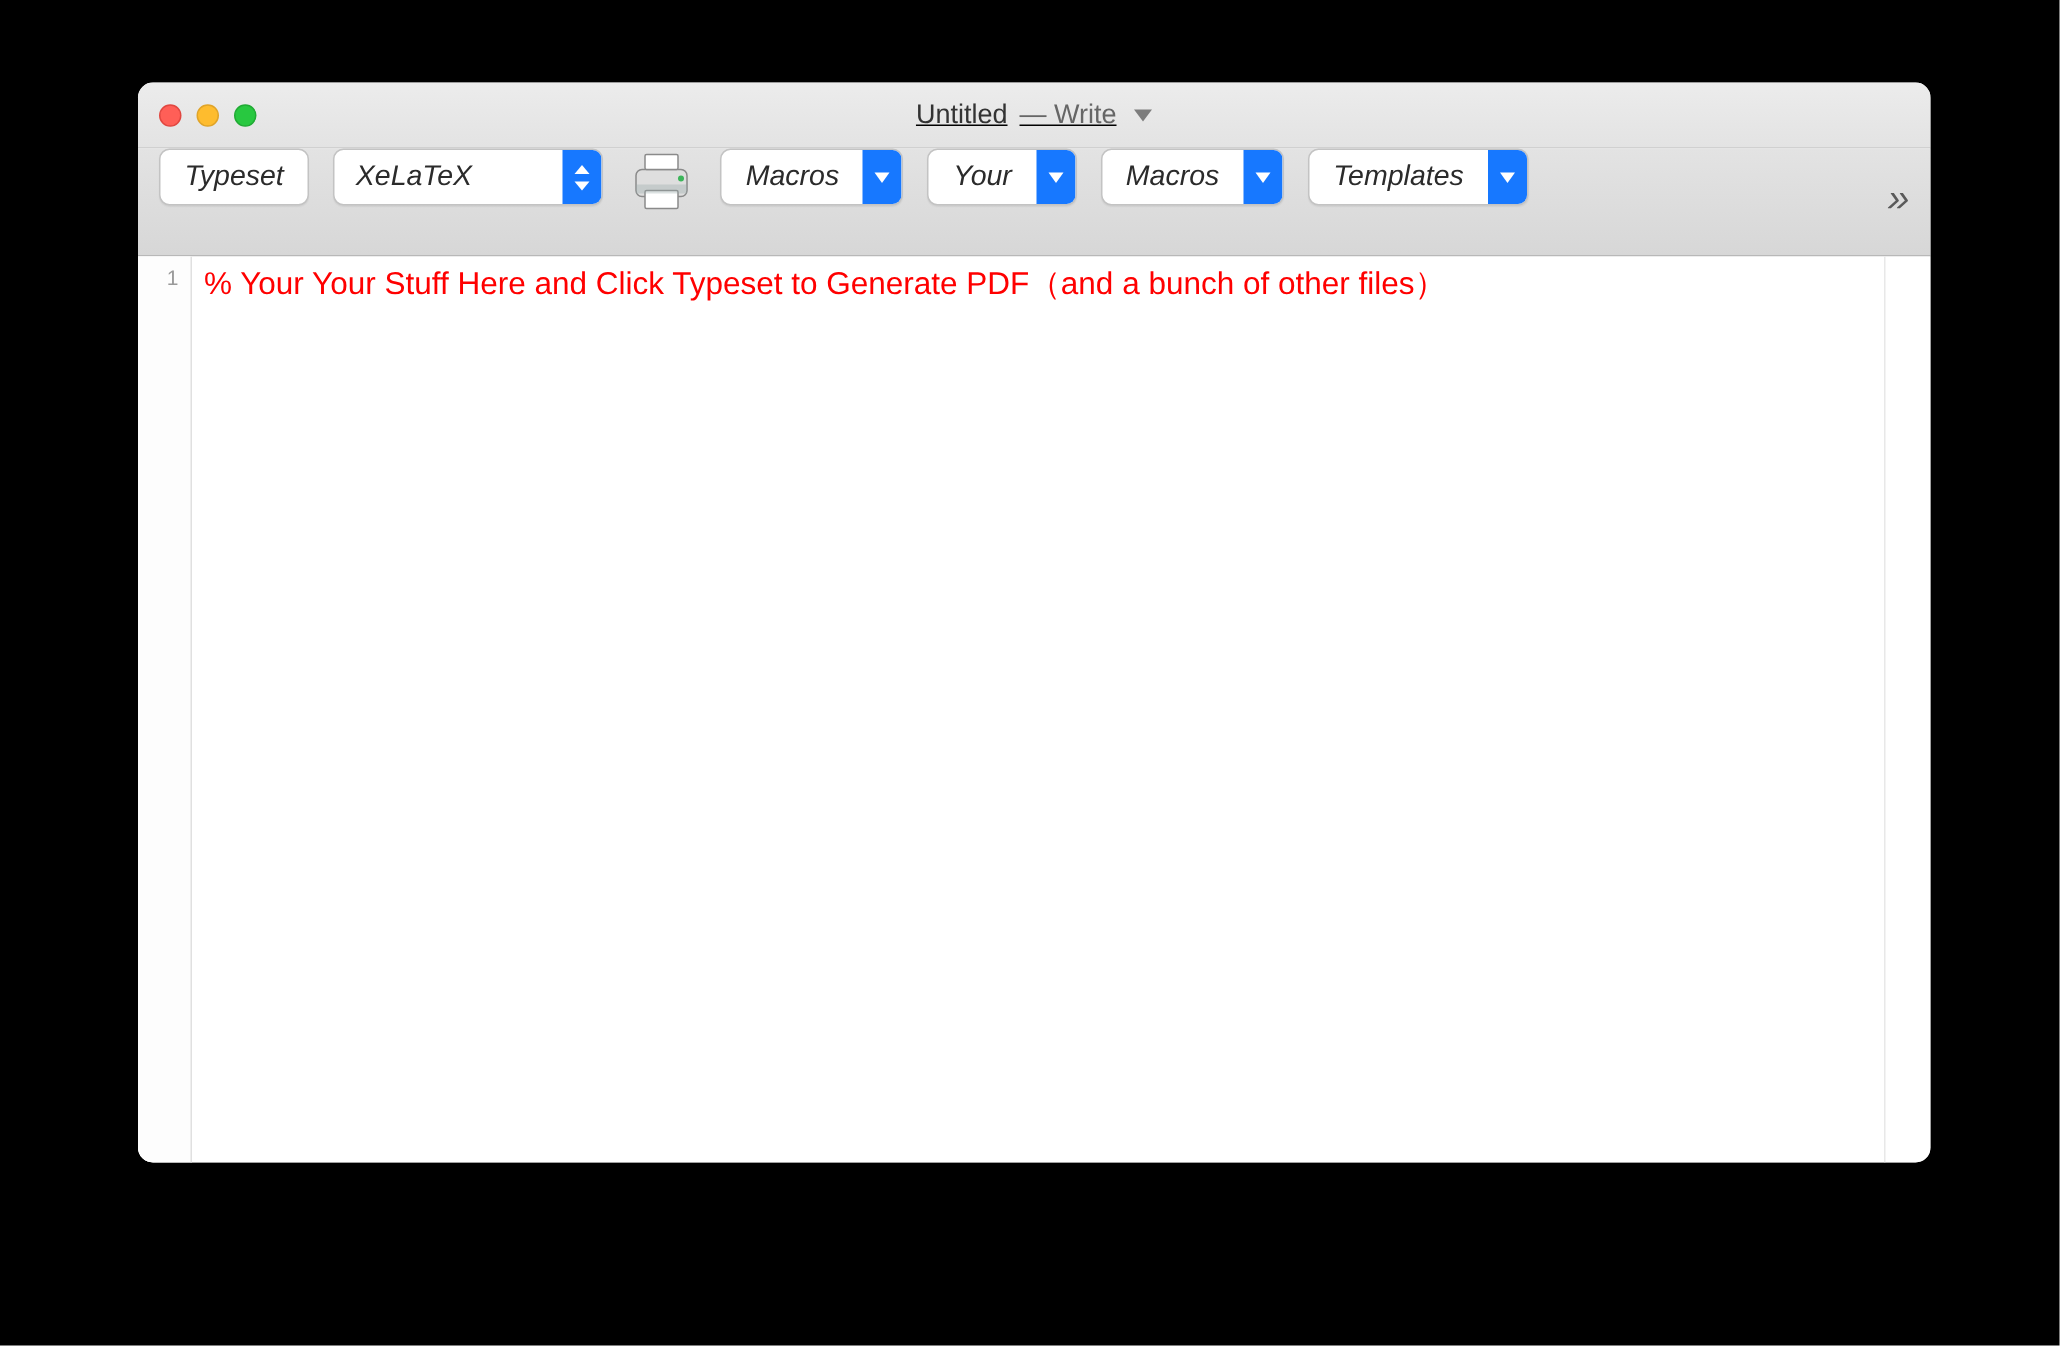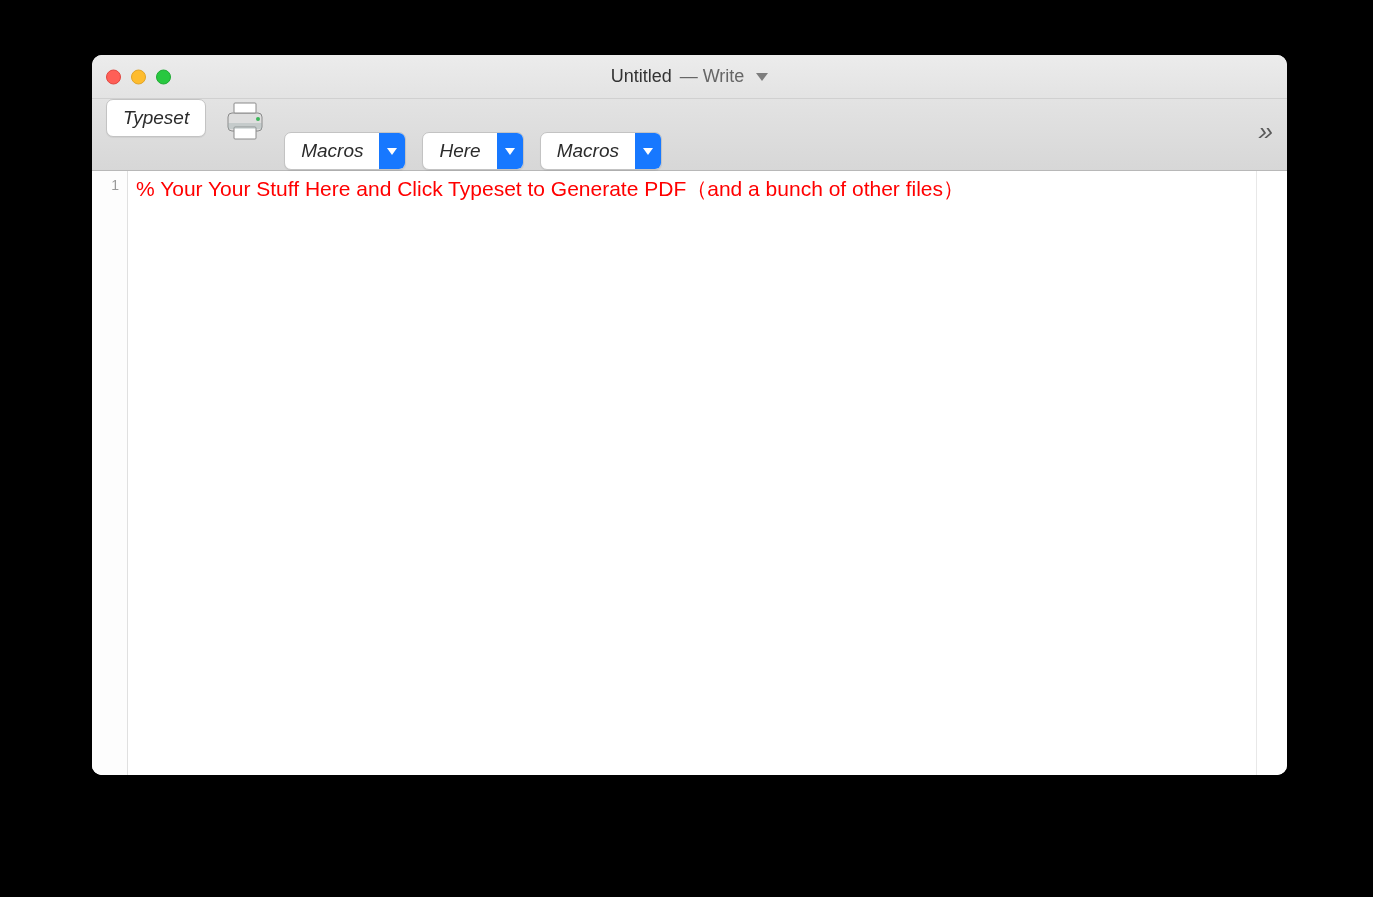--- a/index.html
+++ b/index.html
@@ -25,20 +25,21 @@
       flex-direction: column;
     }
     .titlebar {
       height: 44px;
       background: linear-gradient(#ececec, #e3e3e3);
       border-bottom: 1px solid #d0d0d0;
       display: flex;
       align-items: center;
       position: relative;
       justify-content: center;
+      text-decoration: underline;
     }
     .traffic-lights {
       position: absolute;
       left: 14px;
       top: 50%;
       transform: translateY(-50%);
       display: flex;
       gap: 10px;
     }
     .tl {
@@ -106,21 +107,21 @@
       justify-content: center;
       gap: 5px;
     }
     .stepper .up, .stepper .down {
       width: 0; height: 0;
       border-left: 5px solid transparent;
       border-right: 5px solid transparent;
     }
     .stepper .up   { border-bottom: 6px solid #fff; }
     .stepper .down { border-top: 6px solid #fff; }
-    .dropdown { padding: 0; overflow: hidden; margin-top: 33px; }
+    .dropdown { padding: 0; overflow: hidden; }
     .dropdown .dlabel { padding: 0 16px; }
     .dd-arrow {
       width: 26px;
       height: 100%;
       background: #1778ff;
       display: flex;
       align-items: center;
       justify-content: center;
     }
     .dd-arrow .tri {
@@ -192,52 +193,65 @@
       <span class="title-part2">— Write</span>
       <span class="chevron-down-ico"></span>
     </div>
   </div>
 
   <div class="toolbar">
     <div class="btn">
       <span>Typeset</span>
     </div>
 
+    <div class="popup">
+      <span class="plabel">XeLaTeX</span>
+      <span class="stepper">
+        <span class="up"></span>
+        <span class="down"></span>
+      </span>
+    </div>
 
     <div class="printer">
       <svg viewBox="0 0 46 44">
         <rect x="6" y="14" width="34" height="18" rx="4" fill="#dedede" stroke="#8a8a8a"></rect>
         <rect x="12" y="4" width="22" height="10" rx="1" fill="#fff" stroke="#8a8a8a"></rect>
         <rect x="12" y="28" width="22" height="12" rx="1" fill="#fff" stroke="#8a8a8a"></rect>
         <rect x="6" y="24" width="34" height="6" fill="#9aa" opacity="0.35"></rect>
         <circle cx="36" cy="20" r="2" fill="#3cb55a"></circle>
       </svg>
     </div>
 
     <div class="dropdown">
       <span class="dlabel">Macros</span>
       <span class="dd-arrow">
           <span class="tri"></span>
         </span>
     </div>
 
     <div class="dropdown">
-      <span class="dlabel">Here</span>
+      <span class="dlabel">Your</span>
       <span class="dd-arrow">
           <span class="tri"></span>
         </span>
     </div>
 
     <div class="dropdown">
       <span class="dlabel">Macros</span>
       <span class="dd-arrow">
           <span class="tri"></span>
         </span>
     </div>
 
+    <div class="dropdown">
+      <span class="dlabel">Templates</span>
+      <span class="dd-arrow">
+          <span class="tri"></span>
+        </span>
+    </div>
 
     <div class="overflow">
       <span>»</span>
     </div>
   </div>
 
   <div class="editor">
     <div class="gutter">
       <span>1</span>
     </div>

